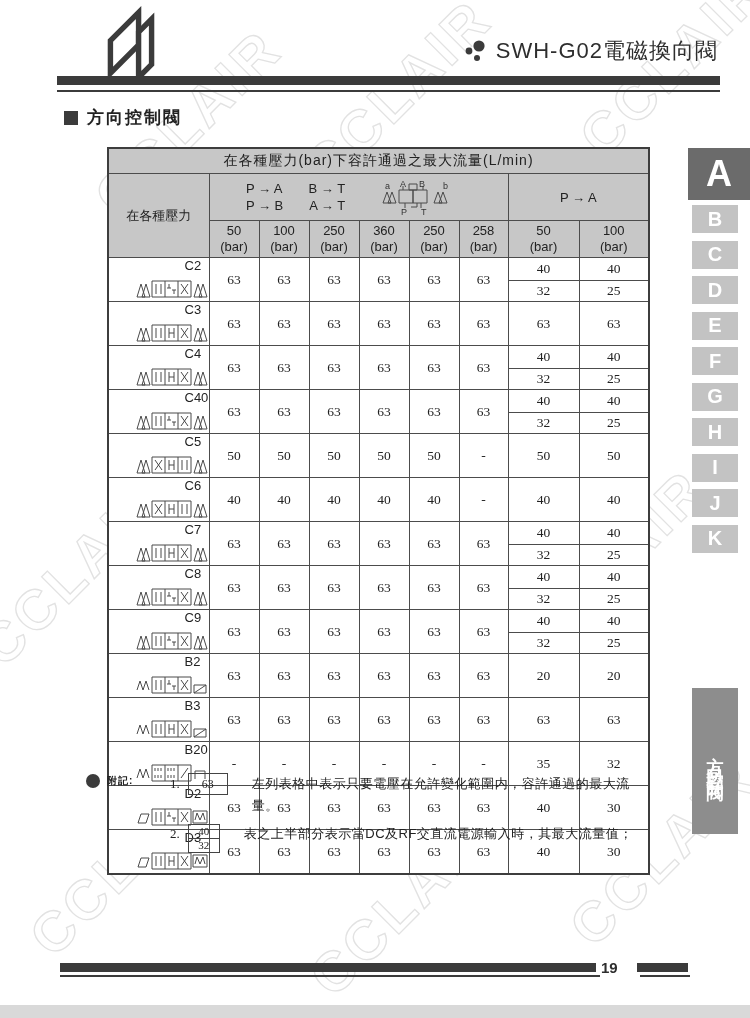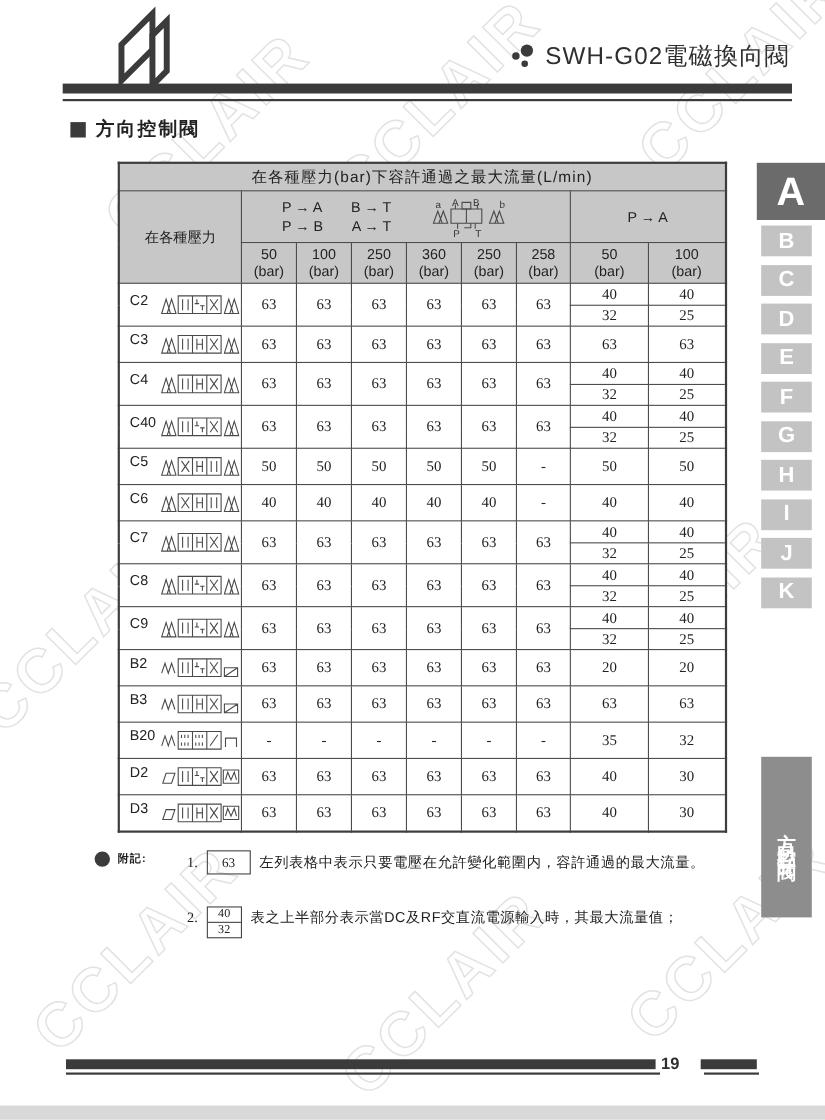--- a/index.html
+++ b/index.html
@@ -33,21 +33,21 @@
   .t-title{height:24px;font-size:14px;letter-spacing:1px;}
   .t-group{height:46px;font-size:13px;}
   .t-press{height:36px;font-size:13px;line-height:1.2;}
   .pairs-diagram{display:flex;align-items:center;justify-content:center;gap:14px;}
   .pair-lines{display:flex;flex-direction:column;gap:2px;}
   .pair-line{display:flex;gap:26px;font-size:13px;}
   tbody td{background:#fff;font-family:"Liberation Serif",serif;font-size:13.5px;}
   tbody td.spool-cell{font-family:"Liberation Sans",sans-serif;}
   tr.plain{height:33px;} tr.split-a{height:20px;} tr.split-b{height:19px;}
   .spool-cell{text-align:left;}
-  .spool-inner{display:flex;align-items:flex-start;gap:4px;padding-left:9px;}
+  .spool-inner{display:flex;align-items:flex-end;gap:4px;padding-left:9px;flex-direction:column;}
   .row-label{font-size:13px;color:#222;min-width:24px;}
 
   
   .side-tab{position:absolute;display:flex;align-items:center;justify-content:center;
             color:#fff;font-weight:bold;z-index:2;}
   .side-tab.small{left:692px;width:46px;height:28px;background:#c3c3c3;font-size:20px;}
   .side-tab.big{left:688px;width:62px;height:52px;background:#6b6b6b;font-size:36px;}
   #dir-tab{position:absolute;left:692px;top:688px;width:46px;height:146px;background:#8d8d8d;
            display:flex;align-items:center;justify-content:center;z-index:2;}
   #dir-tab span{writing-mode:vertical-rl;text-orientation:upright;color:#fff;font-size:17px;
@@ -60,21 +60,21 @@
   #notes-label{font-size:10px;font-weight:bold;letter-spacing:1px;}
   .note-row{position:absolute;left:84px;display:flex;align-items:flex-start;gap:8px;}
   #note-1{top:4px;} #note-2{top:54px;}
   .note-num{font-family:"Liberation Serif",serif;font-size:13px;padding-top:4px;}
   .note-box{border:1px solid #444;width:38px;height:20px;display:flex;align-items:center;
             justify-content:center;font-family:"Liberation Serif",serif;font-size:12px;margin-top:1px;}
   .note-frac{border:1px solid #444;width:30px;display:flex;flex-direction:column;margin-top:2px;
              font-family:"Liberation Serif",serif;font-size:11px;text-align:center;}
   .note-frac div{line-height:13px;}
   .note-frac div:first-child{border-bottom:1px solid #444;}
-  .note-text{line-height:22px;letter-spacing:0.5px;padding-top:1px;}
+  .note-text{line-height:22px;letter-spacing:0.5px;padding-top:1px;margin-left:16px;}
 
   
   #footer-bar{top:963px;width:536px;}
   #footer-line{top:975px;width:540px;height:1.5px;}
   #page-number{position:absolute;left:601px;top:959px;font-size:15px;font-weight:bold;color:#2e2e2e;z-index:2;}
   #footer-bar-short{position:absolute;left:637px;top:963px;width:51px;height:9px;background:#3b3b3b;z-index:2;}
   #footer-line-short{position:absolute;left:640px;top:975px;width:50px;height:1.5px;background:#3b3b3b;z-index:2;}
   #bottom-strip{position:absolute;left:0;top:1005px;width:750px;height:13px;background:#d9d9d9;z-index:1;}
 </style>
 </head>

